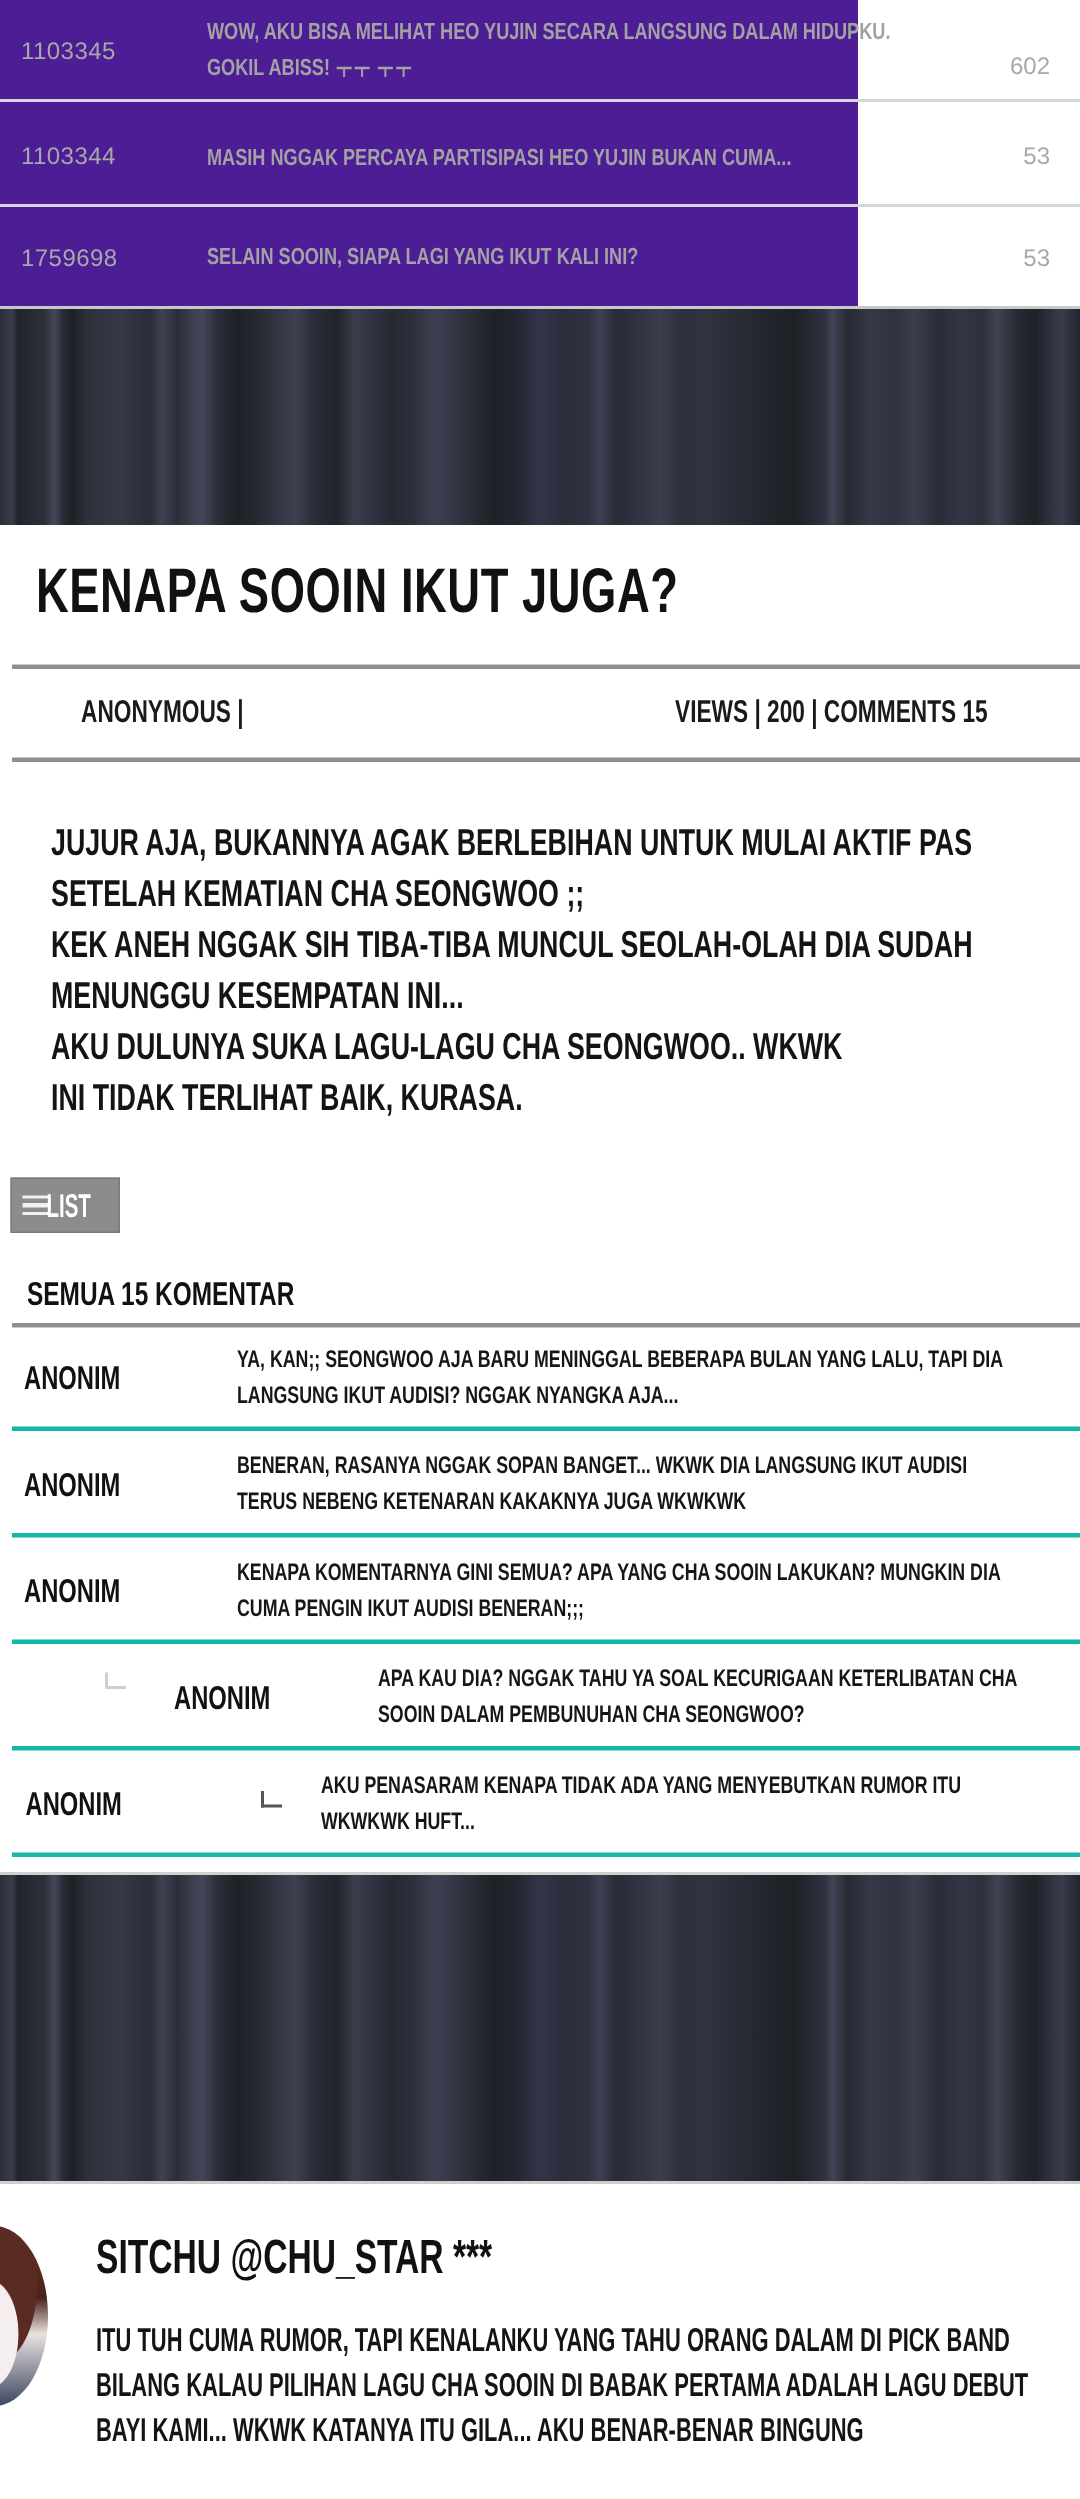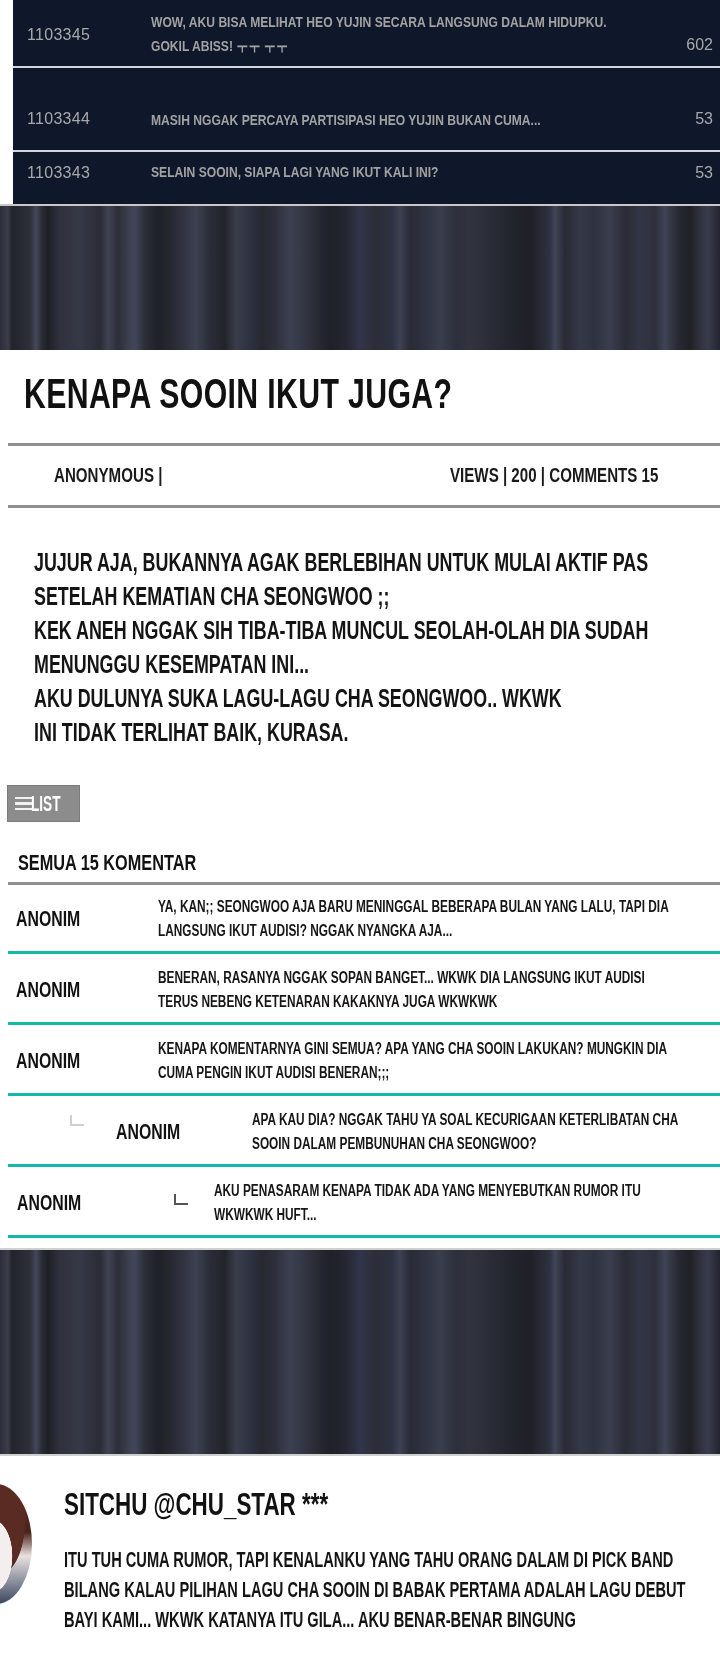--- a/index.html
+++ b/index.html
@@ -13,21 +13,21 @@
     }
     .cond {
       font-family: "Liberation Sans", sans-serif;
       font-weight: 700;
       text-transform: uppercase;
       display: inline-block;
       transform-origin: left center;
     }
 
     
-    .thread-list { position: absolute; left: 0; top: 0; width: 707px; height: 204px; background: #0f172a; margin-left: 13px; }
+    .thread-list { position: absolute; left: 0; top: 0; width: 572px; height: 204px; background: #4c1d95; }
     .thread-row {
       position: absolute; left: 0; width: 720px;
       border-bottom: 2px solid #d3d6dd;
     }
     .thread-row .tid {
       position: absolute; left: 14px;
       font-family: "Liberation Sans", sans-serif;
       font-size: 16px; color: #a8a8a8; letter-spacing: 0.3px;
     }
     .thread-row .ttitle {
@@ -140,29 +140,29 @@
 
 <div class="thread-list">
   <div class="thread-row" style="top:0; height:68px;">
     <span class="tid" style="top:26px;">1103345</span>
     <div class="ttitle" style="top:10px;">
       <div>WOW, AKU BISA MELIHAT HEO YUJIN SECARA LANGSUNG DALAM HIDUPKU.</div>
       <div>GOKIL ABISS!  ㅜㅜ ㅜㅜ</div>
     </div>
     <span class="tcount" style="top:36px;">602</span>
   </div>
-  <div class="thread-row" style="top:84px; height:68px;">
+  <div class="thread-row" style="top:70px; height:68px;">
     <span class="tid" style="top:26px;">1103344</span>
     <div class="ttitle" style="top:24px;">
       <div>MASIH NGGAK PERCAYA PARTISIPASI HEO YUJIN BUKAN CUMA...</div>
     </div>
     <span class="tcount" style="top:26px;">53</span>
   </div>
   <div class="thread-row" style="top:140px; height:64px; border-bottom:none;">
-    <span class="tid" style="top:24px;">1103343</span>
+    <span class="tid" style="top:24px;">1759698</span>
     <div class="ttitle" style="top:20px;">
       <div>SELAIN SOOIN, SIAPA LAGI YANG IKUT KALI INI?</div>
     </div>
     <span class="tcount" style="top:24px;">53</span>
   </div>
 </div>
 
 <div class="band top"></div>
 
 <div class="post-title cond">KENAPA SOOIN IKUT JUGA?</div>

